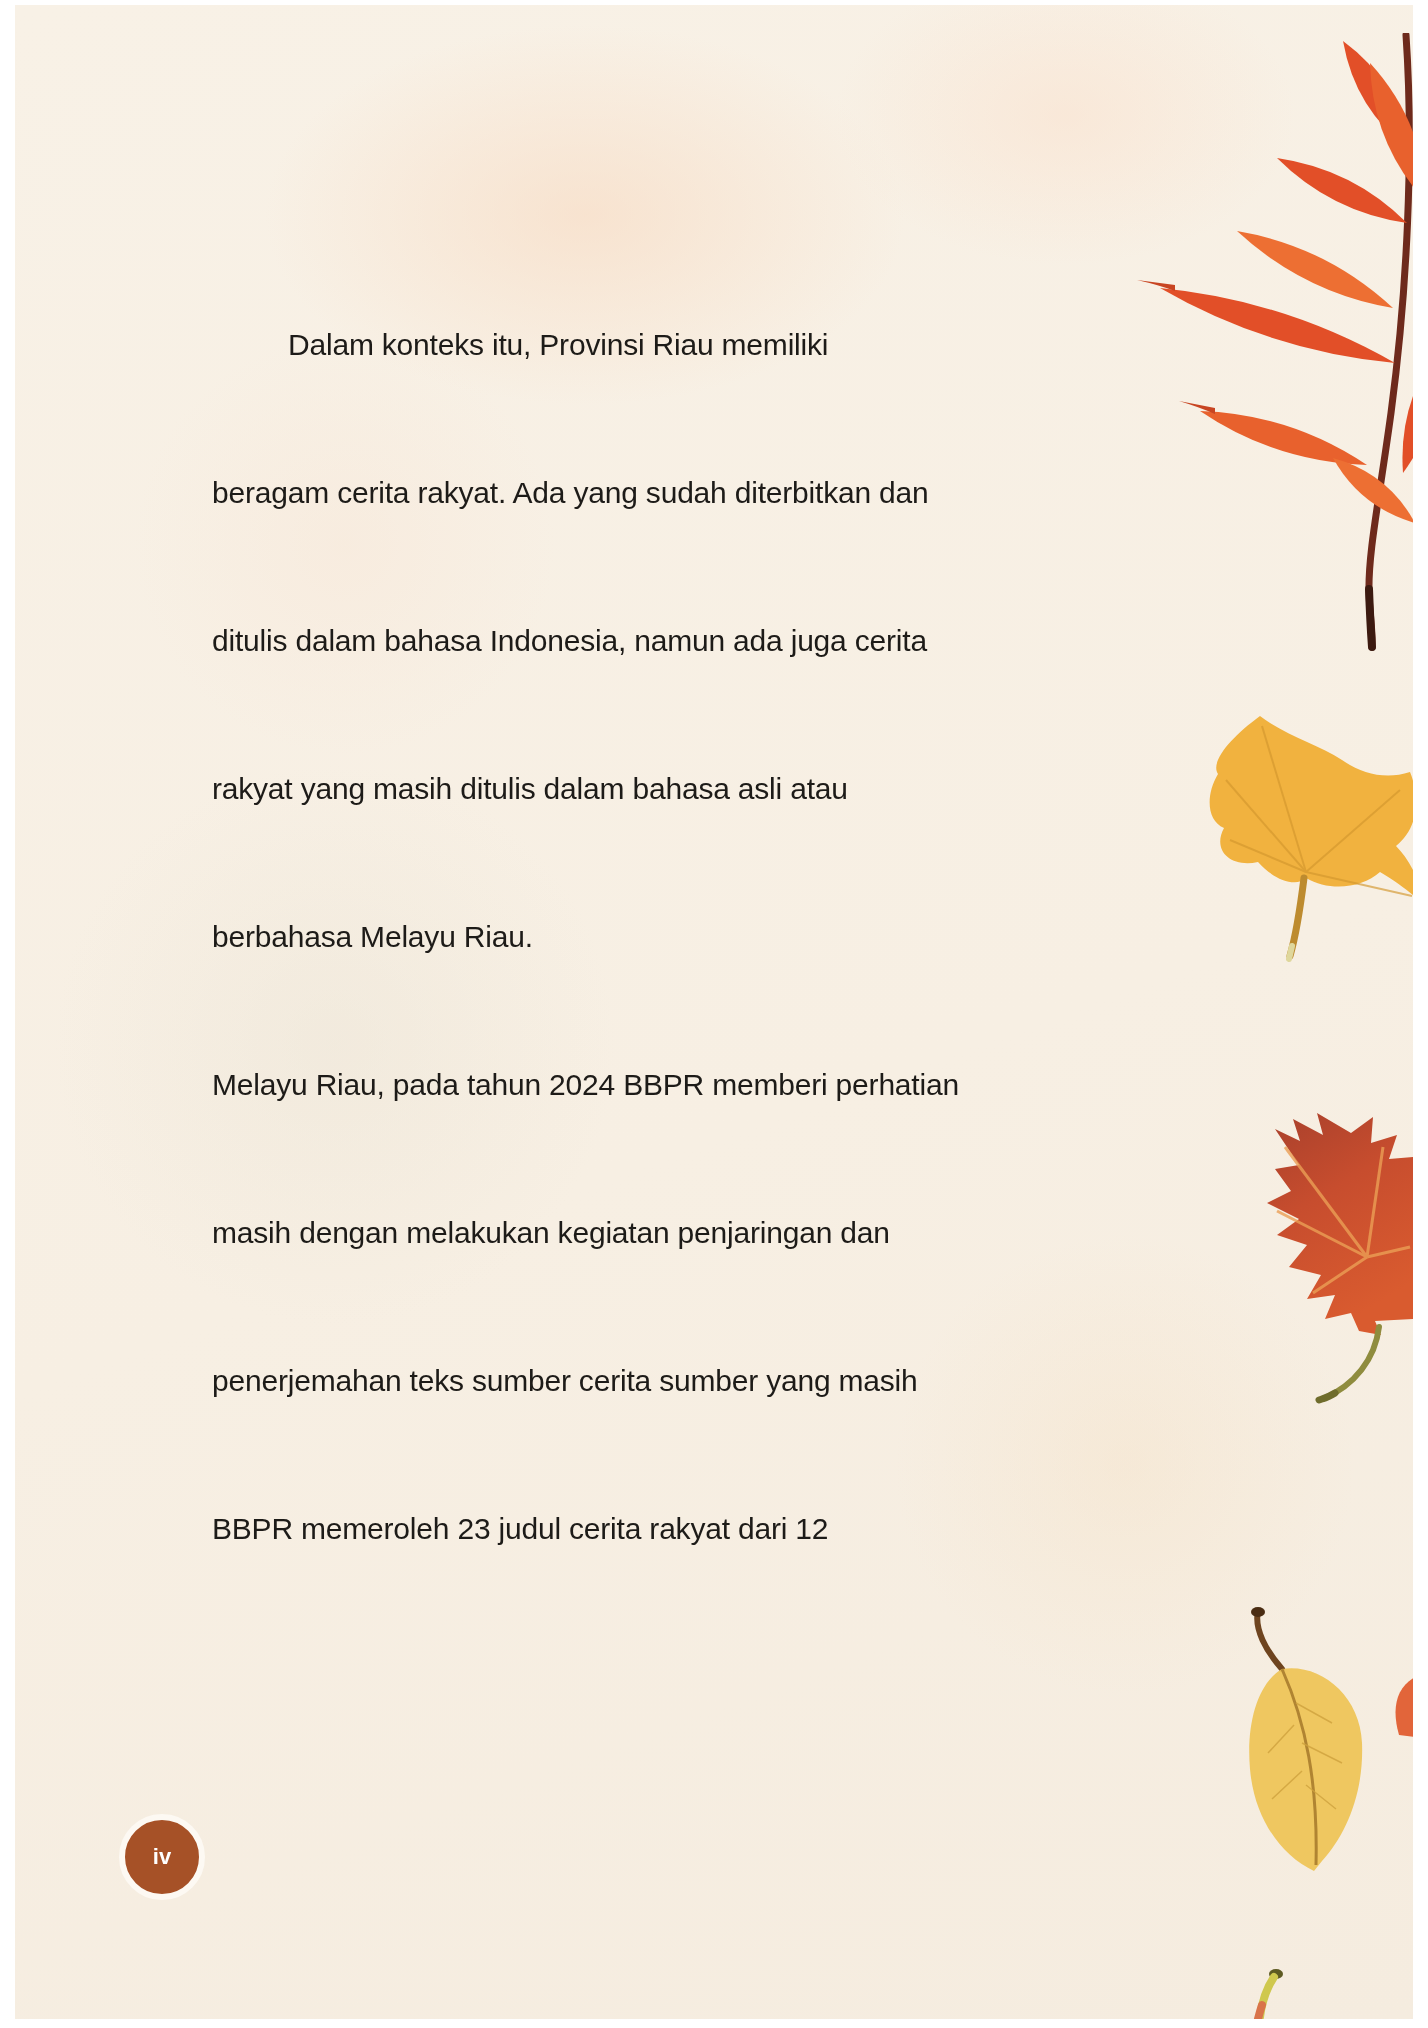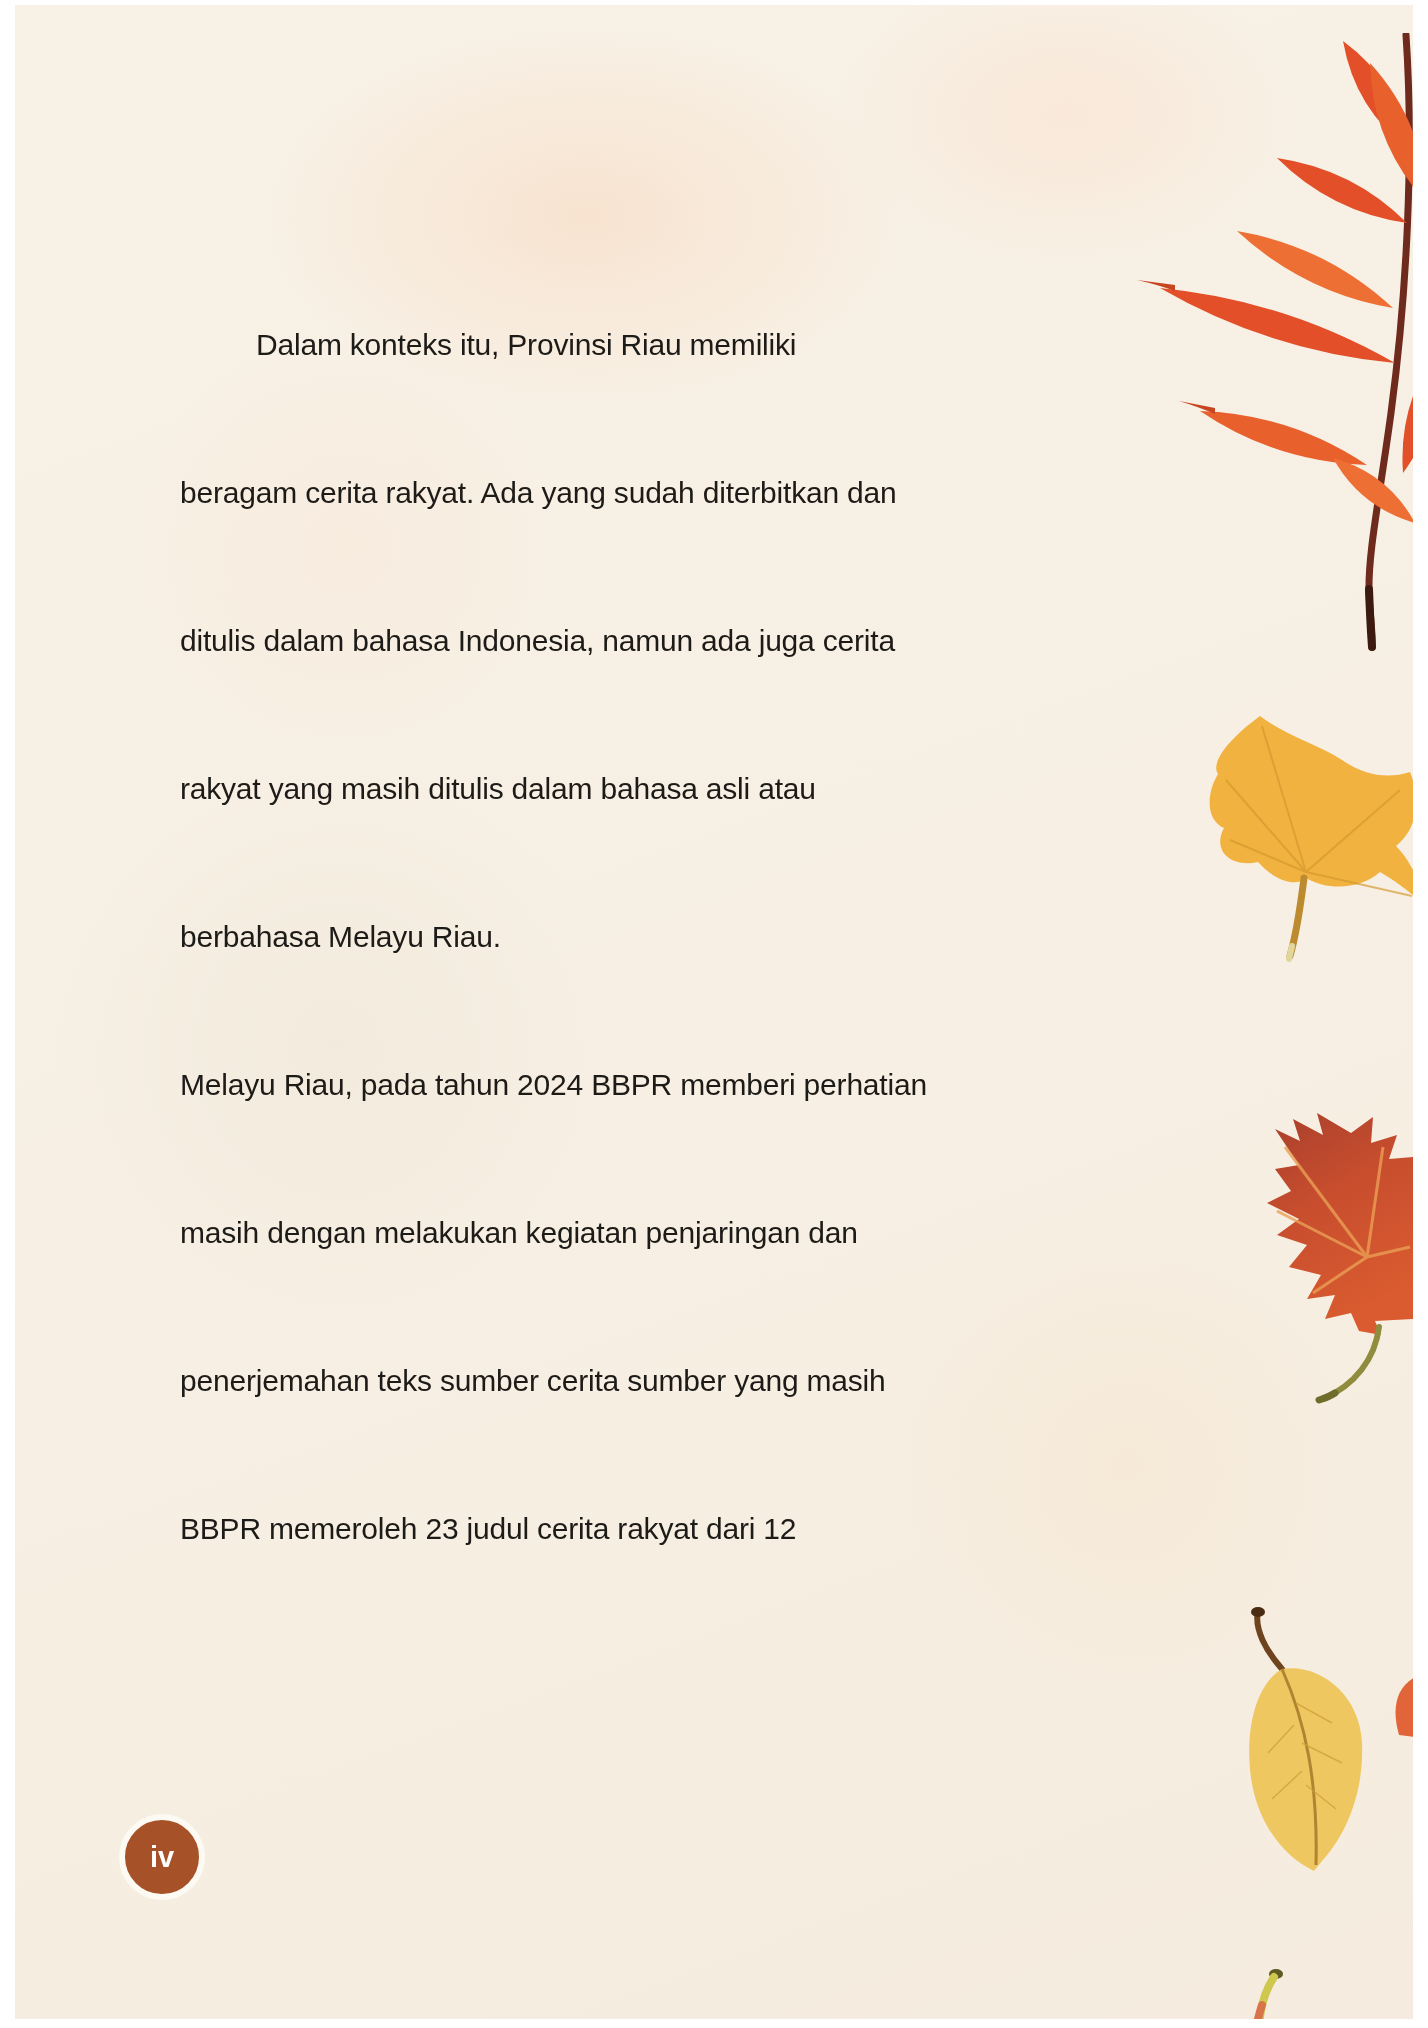--- a/index.html
+++ b/index.html
@@ -29,33 +29,33 @@
     background:radial-gradient(closest-side,rgba(247,228,212,.35),rgba(247,228,212,0));}
 
   .textblock{
     position:absolute;
     left:165px;top:232px;
     color:#1d1b18;
     font-size:30px;
     letter-spacing:-0.2px;
     white-space:pre;
   }
-  .line{height:80px;line-height:80px;}
+  .line{height:80px;line-height:80px;margin-left:32px;}
   .indent{padding-left:76px;}
 
   .page-badge{
     position:absolute;
     left:104px;top:1809px;
     width:86px;height:86px;
     box-sizing:border-box;
     background:#a65127;
     border:6px solid #fdf9f3;
     border-radius:50%;
     color:#ffffff;
-    font-size:29px;
+    font-size:22px;
     font-weight:700;
     display:flex;align-items:center;justify-content:center;
   }
 
   .leaf{position:absolute;pointer-events:none;}
   .leaf-rowan{left:1000px;top:28px;}
   .leaf-tulip{left:1185px;top:705px;}
   .leaf-maple{left:1240px;top:1102px;}
   .leaf-birch{left:1195px;top:1598px;}
   .leaf-fragment{left:1374px;top:1672px;}

